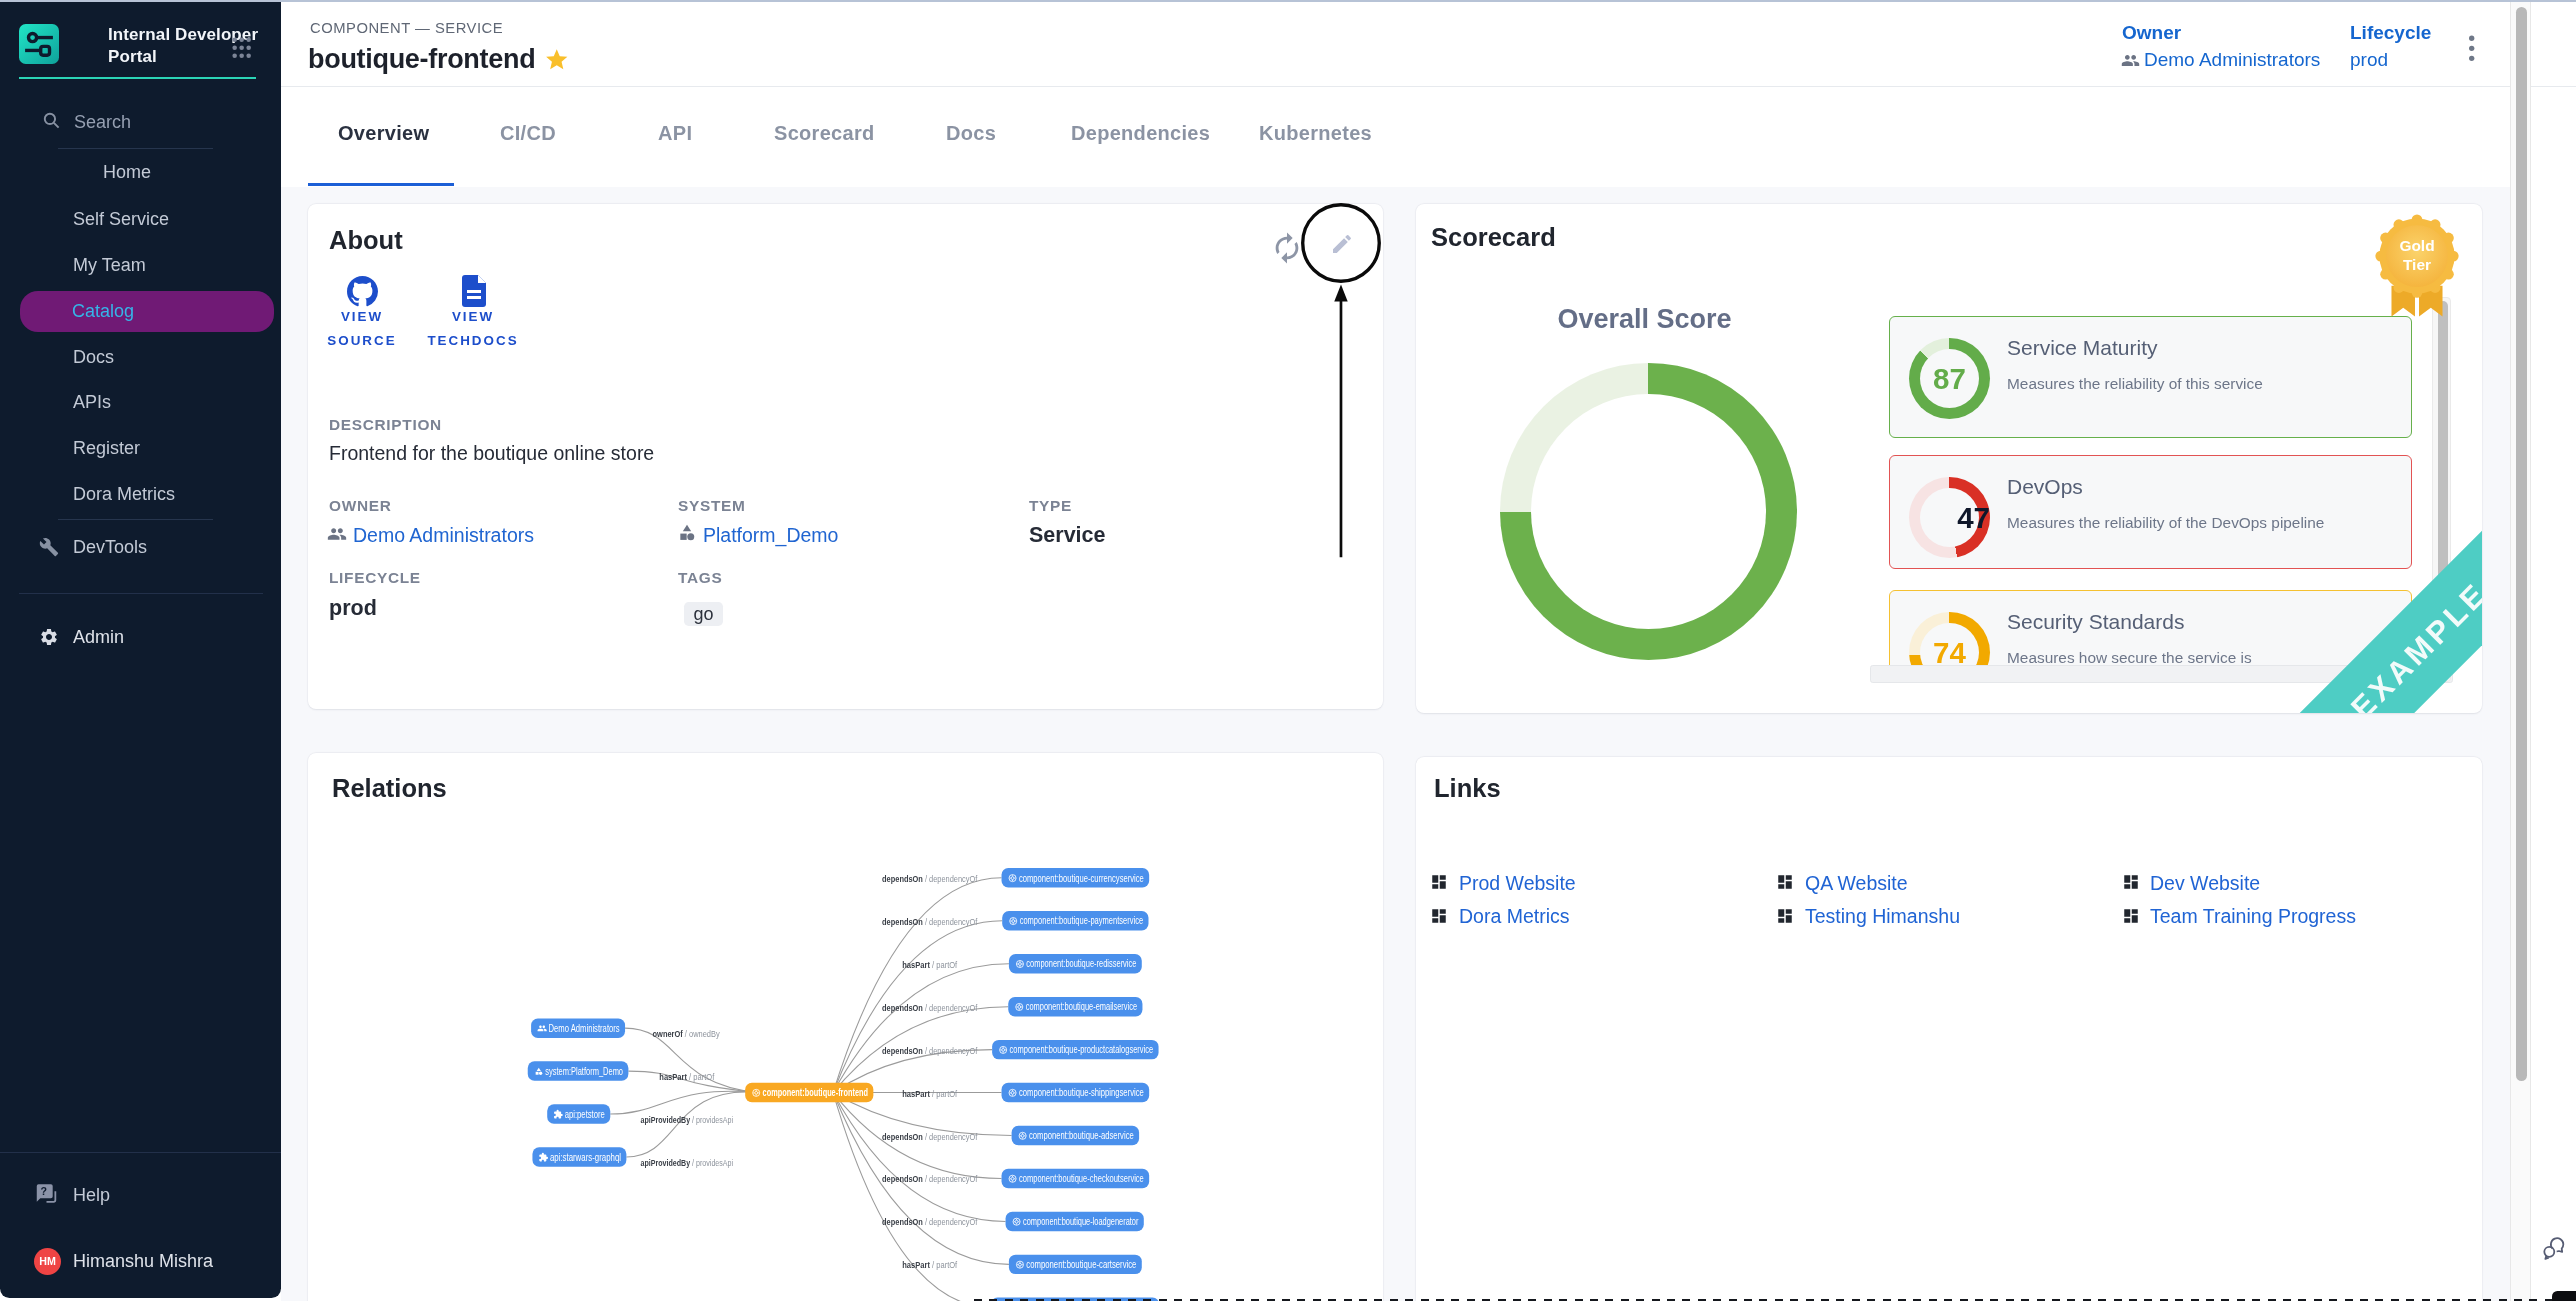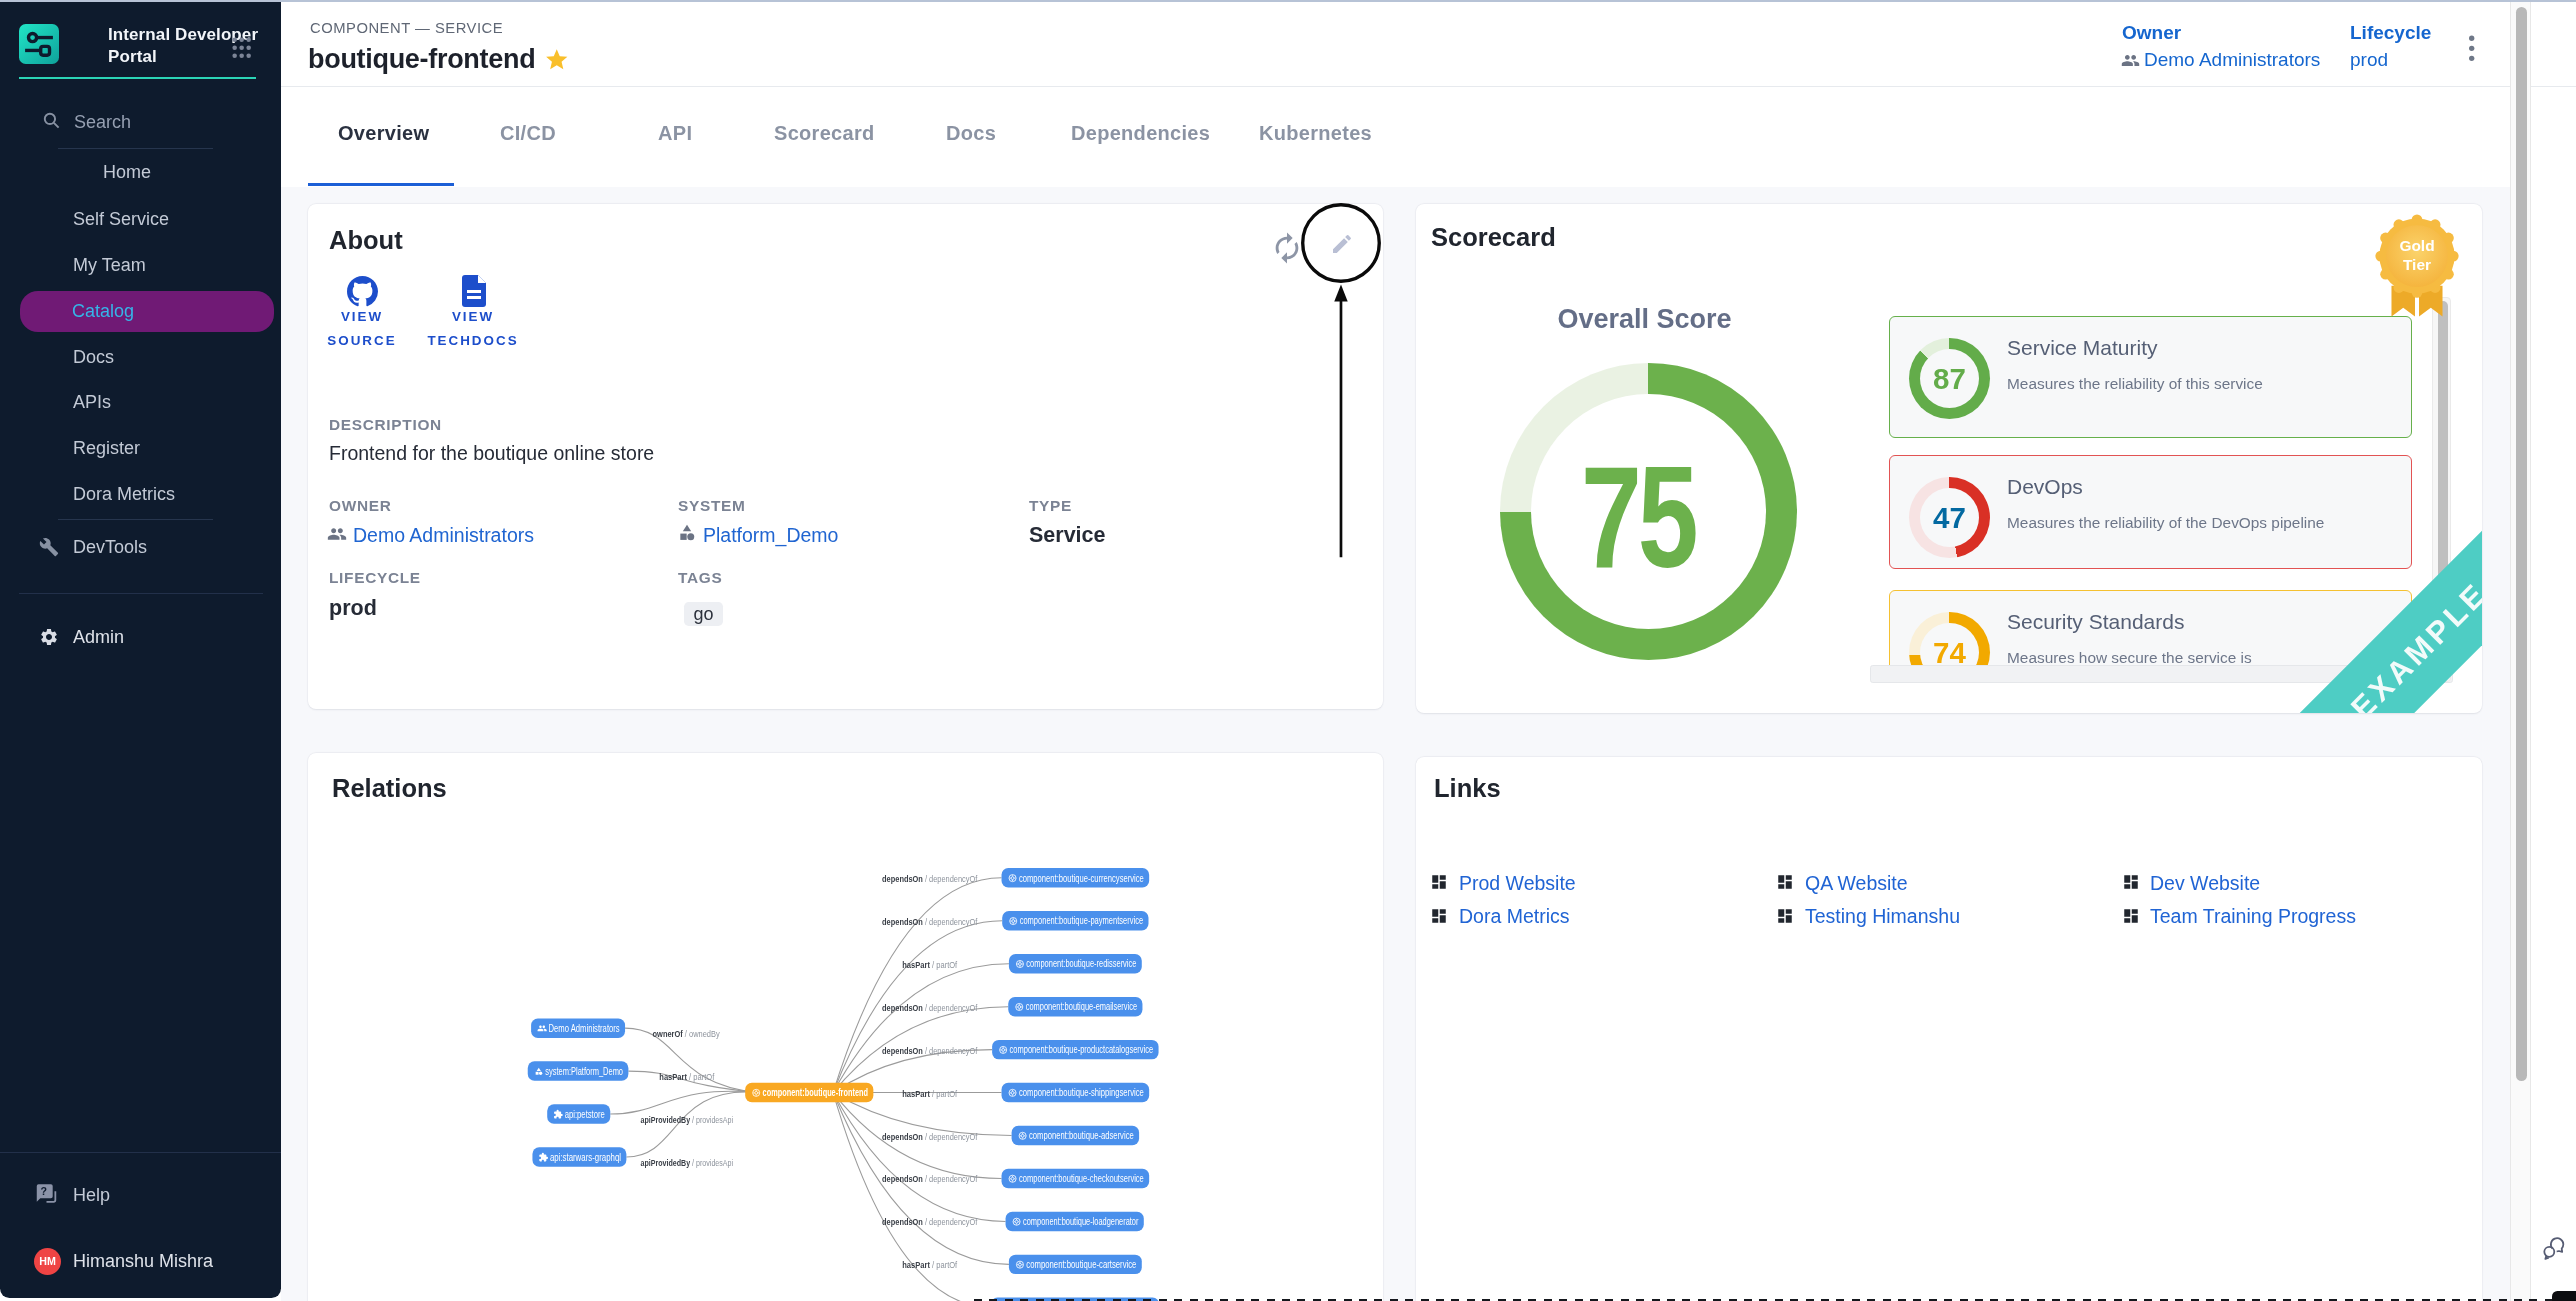--- a/index.html
+++ b/index.html
@@ -211,36 +211,34 @@
   <div class="abs mini-label" style="left:678px;top:569px;">TAGS</div>
   <div class="abs" style="left:684px;top:602px;width:39px;height:24px;background:#edeff3;border-radius:4.7px;text-align:center;line-height:24px;font-size:18px;color:#2c313c;">go</div>
 
   <div class="card" id="scorecard" style="left:1416px;top:204px;width:1066px;height:509px;"></div>
   <div class="card-title" style="left:1431px;top:223px;">Scorecard</div>
 
   <div class="abs" style="left:1510px;top:304px;width:269px;text-align:center;font-size:27px;font-weight:700;color:#646e87;">Overall Score</div>
   <div class="abs" style="left:1500px;top:363px;width:297px;height:297px;border-radius:50%;
     background:conic-gradient(#6cb14c 0 270deg, #eaf2e3 270deg 360deg);"></div>
   <div class="abs" style="left:1531px;top:394px;width:235px;height:235px;border-radius:50%;background:#ffffff;"></div>
-  <div class="abs" style="left:1489px;top:369px;width:297px;height:297px;text-align:center;line-height:297px;
-    font-size:144px;font-weight:600;letter-spacing:-5.4px;color:#6cb14c;"><span style="display:inline-block;transform:scaleX(0.76);">75</span></div>
 
   <div class="metric-box" style="top:316px;height:122px;border-color:#66b04b;">
     <div class="m-donut" style="background:conic-gradient(#63ac4a 0 313deg, #e3f0dc 313deg 360deg);">
         <div class="hole"></div>
       </div>
     <div class="m-num" style="color:#63ac4a;">87</div>
     <div class="m-title">Service Maturity</div>
     <div class="m-sub">Measures the reliability of this service</div>
   </div>
   <div class="metric-box" style="top:455px;height:114px;border-color:#e25353;">
     <div class="m-donut" style="background:conic-gradient(#d93025 0 169deg, #f7e3e3 169deg 360deg);">
         <div class="hole"></div>
       </div>
-    <div class="m-num" style="color:#0369a1;">47</div>
+    <div class="m-num" style="color:#0f172a;text-align:right;">47</div>
     <div class="m-title">DevOps</div>
     <div class="m-sub">Measures the reliability of the DevOps pipeline</div>
   </div>
   <div class="metric-box" style="top:590px;height:114px;border-color:#f5c132;">
     <div class="m-donut" style="background:conic-gradient(#f2a900 0 266deg, #faf0d8 266deg 360deg);">
         <div class="hole"></div>
       </div>
     <div class="m-num" style="color:#f2a900;">74</div>
     <div class="m-title">Security Standards</div>
     <div class="m-sub">Measures how secure the service is</div>

